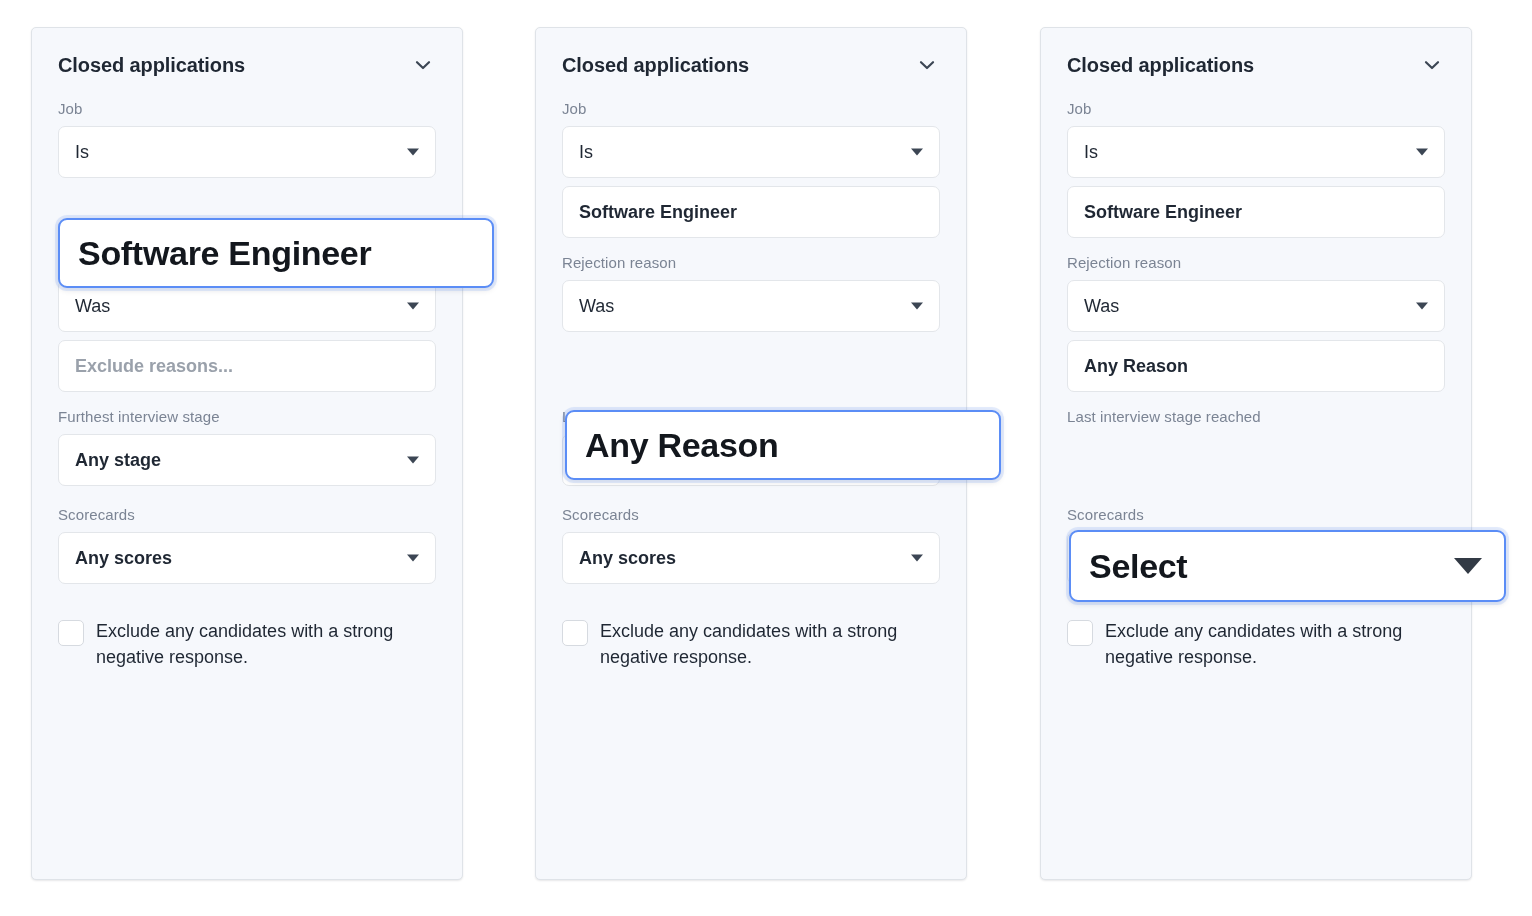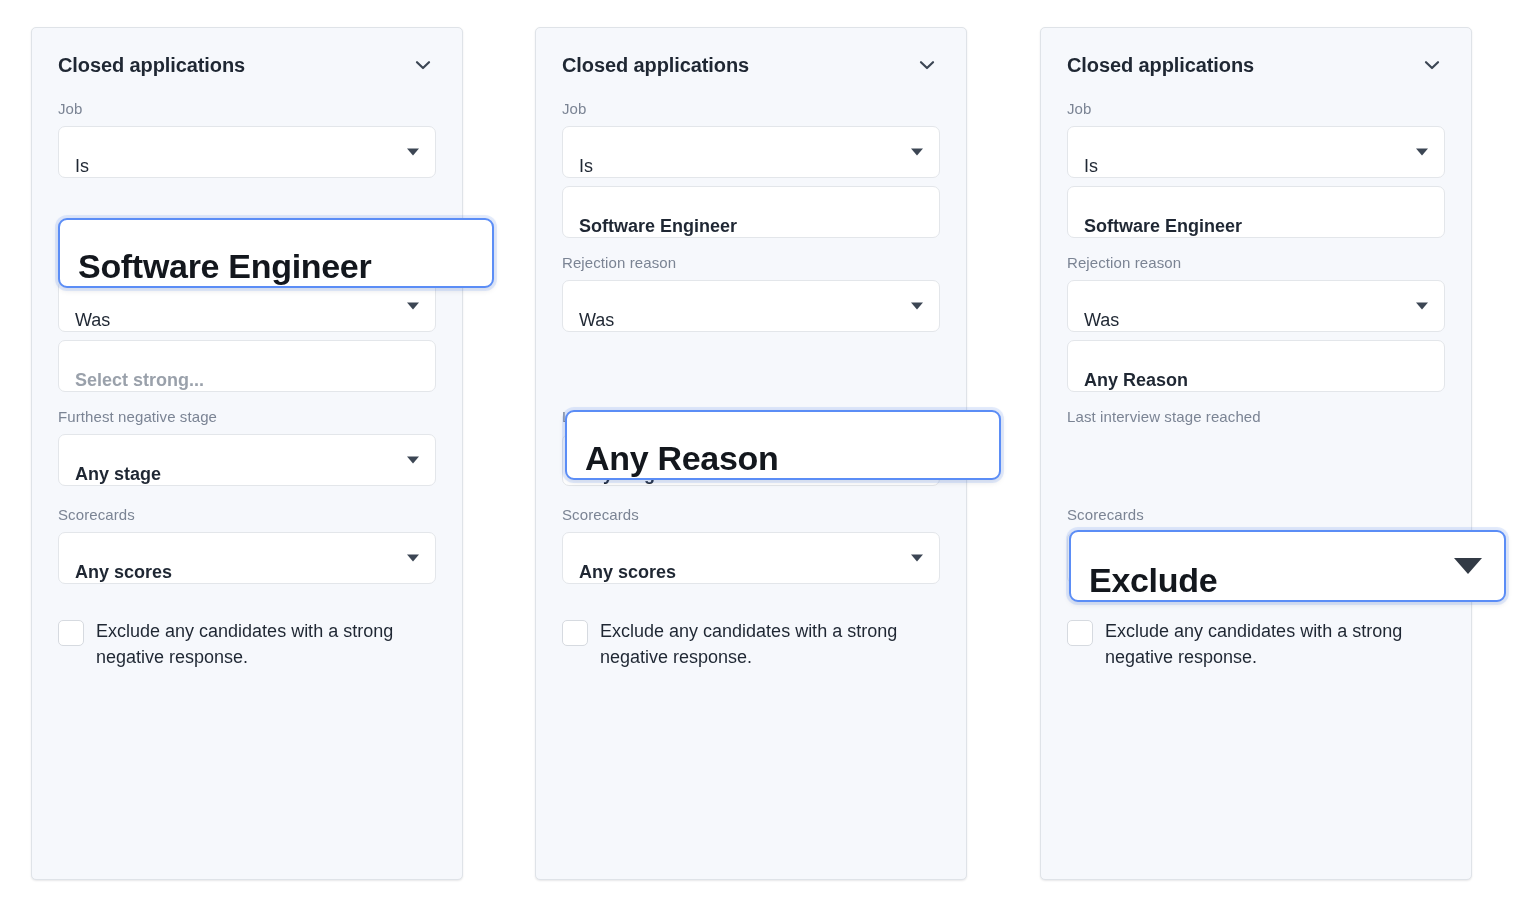--- a/index.html
+++ b/index.html
@@ -63,21 +63,21 @@
   .field-group.tight { margin-bottom: 16px; }
 
   .control {
     position: relative;
     width: 100%;
     height: 52px;
     background: #ffffff;
     border: 1px solid #e3e6ea;
     border-radius: 7px;
     display: flex;
-    align-items: flex-end;
+    align-items: center;
     padding: 0 16px;
     font-size: 18px;
     color: #1f2733;
     margin-bottom: 8px;
     cursor: pointer;
   }
   .control:last-child { margin-bottom: 0; font-weight: bold; }
   .control.placeholder { color: #9aa1ab; }
   .control .caret {
     position: absolute;
@@ -161,26 +161,26 @@
         <div style="height:52px;"></div>
       </div>
 
       <div class="field-group tight">
         <div class="field-label">Rejection reason</div>
         <div class="control">
           <span>Was</span>
           <span class="caret"></span>
         </div>
         <div class="control placeholder">
-          <span>Select strong...</span>
+          <span>Exclude reasons...</span>
         </div>
       </div>
 
       <div class="field-group">
-        <div class="field-label">Furthest negative stage</div>
+        <div class="field-label">Furthest interview stage</div>
         <div class="control">
           <span>Any stage</span>
           <span class="caret"></span>
         </div>
       </div>
 
       <div class="field-group tight">
         <div class="field-label">Scorecards</div>
         <div class="control">
           <span>Any scores</span>
@@ -308,18 +308,18 @@
       </div>
 
       <div class="checkbox-row">
         <div class="checkbox-box"></div>
         <div class="checkbox-label">Exclude any candidates with a strong negative response.</div>
       </div>
 
     </div>
 
     <div class="control focused-overlay" style="left:28px; top:502px; width:437px; height:72px;">
-      <span>Exclude</span>
+      <span>Select</span>
       <span class="caret"></span>
     </div>
   </div>
 
 </div>
 
 </body></html>

